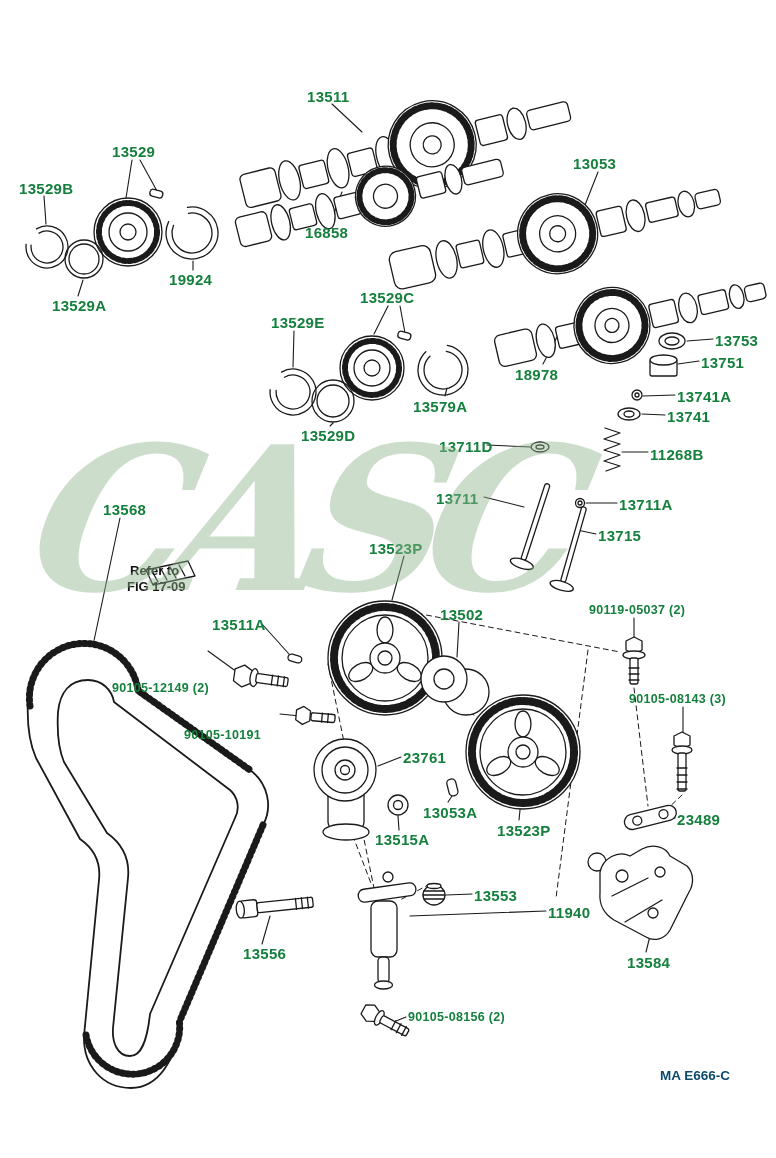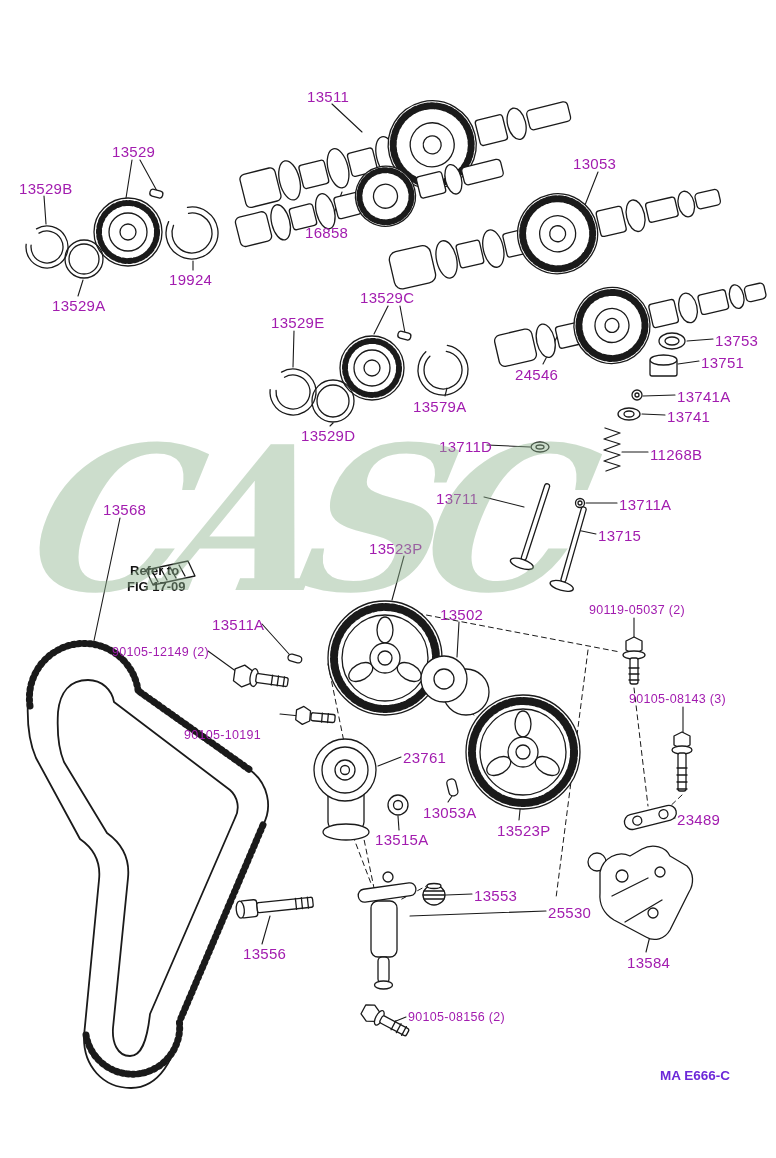--- a/index.html
+++ b/index.html
@@ -2,29 +2,29 @@
 <html><head>
 <meta charset="utf-8">
 <style>
   html,body{margin:0;padding:0;background:#ffffff;}
   .stage{
     position:relative;width:776px;height:1158px;background:#fff;overflow:hidden;
     font-family:"Liberation Sans",sans-serif;
   }
   .stage svg{position:absolute;left:0;top:0;z-index:1;}
   .part-label{
-    position:absolute;z-index:2;font-weight:normal;font-size:15px;color:#a21caf;
+    position:absolute;z-index:2;font-weight:bold;font-size:15px;color:#15803d;
     letter-spacing:.3px;white-space:nowrap;
   }
   .part-label.small{font-size:12.5px;}
   .note-text{
     position:absolute;z-index:2;font-weight:bold;font-size:13px;color:#111;white-space:nowrap;margin-top:36px;
   }
   .footer-code{
-    position:absolute;z-index:2;font-weight:bold;font-size:13.5px;color:#6d28d9;
+    position:absolute;z-index:2;font-weight:bold;font-size:13.5px;color:#0c4a6e;
     left:660px;top:1068px;white-space:nowrap;
   }
   .watermark{
     position:absolute;z-index:3;left:38px;top:420px;
     font-family:"DejaVu Serif",serif;font-style:italic;font-weight:bold;
     font-size:200px;line-height:1;color:#8fb48f;opacity:.45;
     letter-spacing:-22px;transform:skewX(-12deg);
     pointer-events:none;user-select:none;
   }
 </style>
@@ -373,47 +373,47 @@
 
   <div class="part-label" style="left:307px;top:88px">13511</div>
   <div class="part-label" style="left:112px;top:143px">13529</div>
   <div class="part-label" style="left:19px;top:180px">13529B</div>
   <div class="part-label" style="left:305px;top:224px">16858</div>
   <div class="part-label" style="left:169px;top:271px">19924</div>
   <div class="part-label" style="left:52px;top:297px">13529A</div>
   <div class="part-label" style="left:573px;top:155px">13053</div>
   <div class="part-label" style="left:360px;top:289px">13529C</div>
   <div class="part-label" style="left:271px;top:314px">13529E</div>
-  <div class="part-label" style="left:515px;top:366px">24546</div>
+  <div class="part-label" style="left:515px;top:366px">18978</div>
   <div class="part-label" style="left:715px;top:332px">13753</div>
   <div class="part-label" style="left:701px;top:354px">13751</div>
   <div class="part-label" style="left:677px;top:388px">13741A</div>
   <div class="part-label" style="left:667px;top:408px">13741</div>
   <div class="part-label" style="left:413px;top:398px">13579A</div>
   <div class="part-label" style="left:301px;top:427px">13529D</div>
   <div class="part-label" style="left:439px;top:438px">13711D</div>
   <div class="part-label" style="left:650px;top:446px">11268B</div>
   <div class="part-label" style="left:436px;top:490px">13711</div>
   <div class="part-label" style="left:619px;top:496px">13711A</div>
   <div class="part-label" style="left:598px;top:527px">13715</div>
   <div class="part-label" style="left:103px;top:501px">13568</div>
   <div class="part-label" style="left:369px;top:540px">13523P</div>
   <div class="part-label small" style="left:589px;top:603px">90119-05037 (2)</div>
   <div class="part-label" style="left:212px;top:616px">13511A</div>
   <div class="part-label" style="left:440px;top:606px">13502</div>
-  <div class="part-label small" style="left:112px;top:645px">90105-12149 (2)</div>
+  <div class="part-label small" style="left:112px;top:681px">90105-12149 (2)</div>
   <div class="part-label small" style="left:184px;top:728px">90105-10191</div>
   <div class="part-label small" style="left:629px;top:692px">90105-08143 (3)</div>
   <div class="part-label" style="left:403px;top:749px">23761</div>
   <div class="part-label" style="left:423px;top:804px">13053A</div>
   <div class="part-label" style="left:497px;top:822px">13523P</div>
   <div class="part-label" style="left:375px;top:831px">13515A</div>
   <div class="part-label" style="left:677px;top:811px">23489</div>
   <div class="part-label" style="left:474px;top:887px">13553</div>
-  <div class="part-label" style="left:548px;top:904px">25530</div>
+  <div class="part-label" style="left:548px;top:904px">11940</div>
   <div class="part-label" style="left:243px;top:945px">13556</div>
   <div class="part-label" style="left:627px;top:954px">13584</div>
   <div class="part-label small" style="left:408px;top:1010px">90105-08156 (2)</div>
 
   <div class="note-text" style="left:130px;top:527px">Refer to</div>
   <div class="note-text" style="left:127px;top:543px">FIG 17-09</div>
 
   <div class="footer-code">MA E666-C</div>
 
   <div class="watermark">CASC</div>

